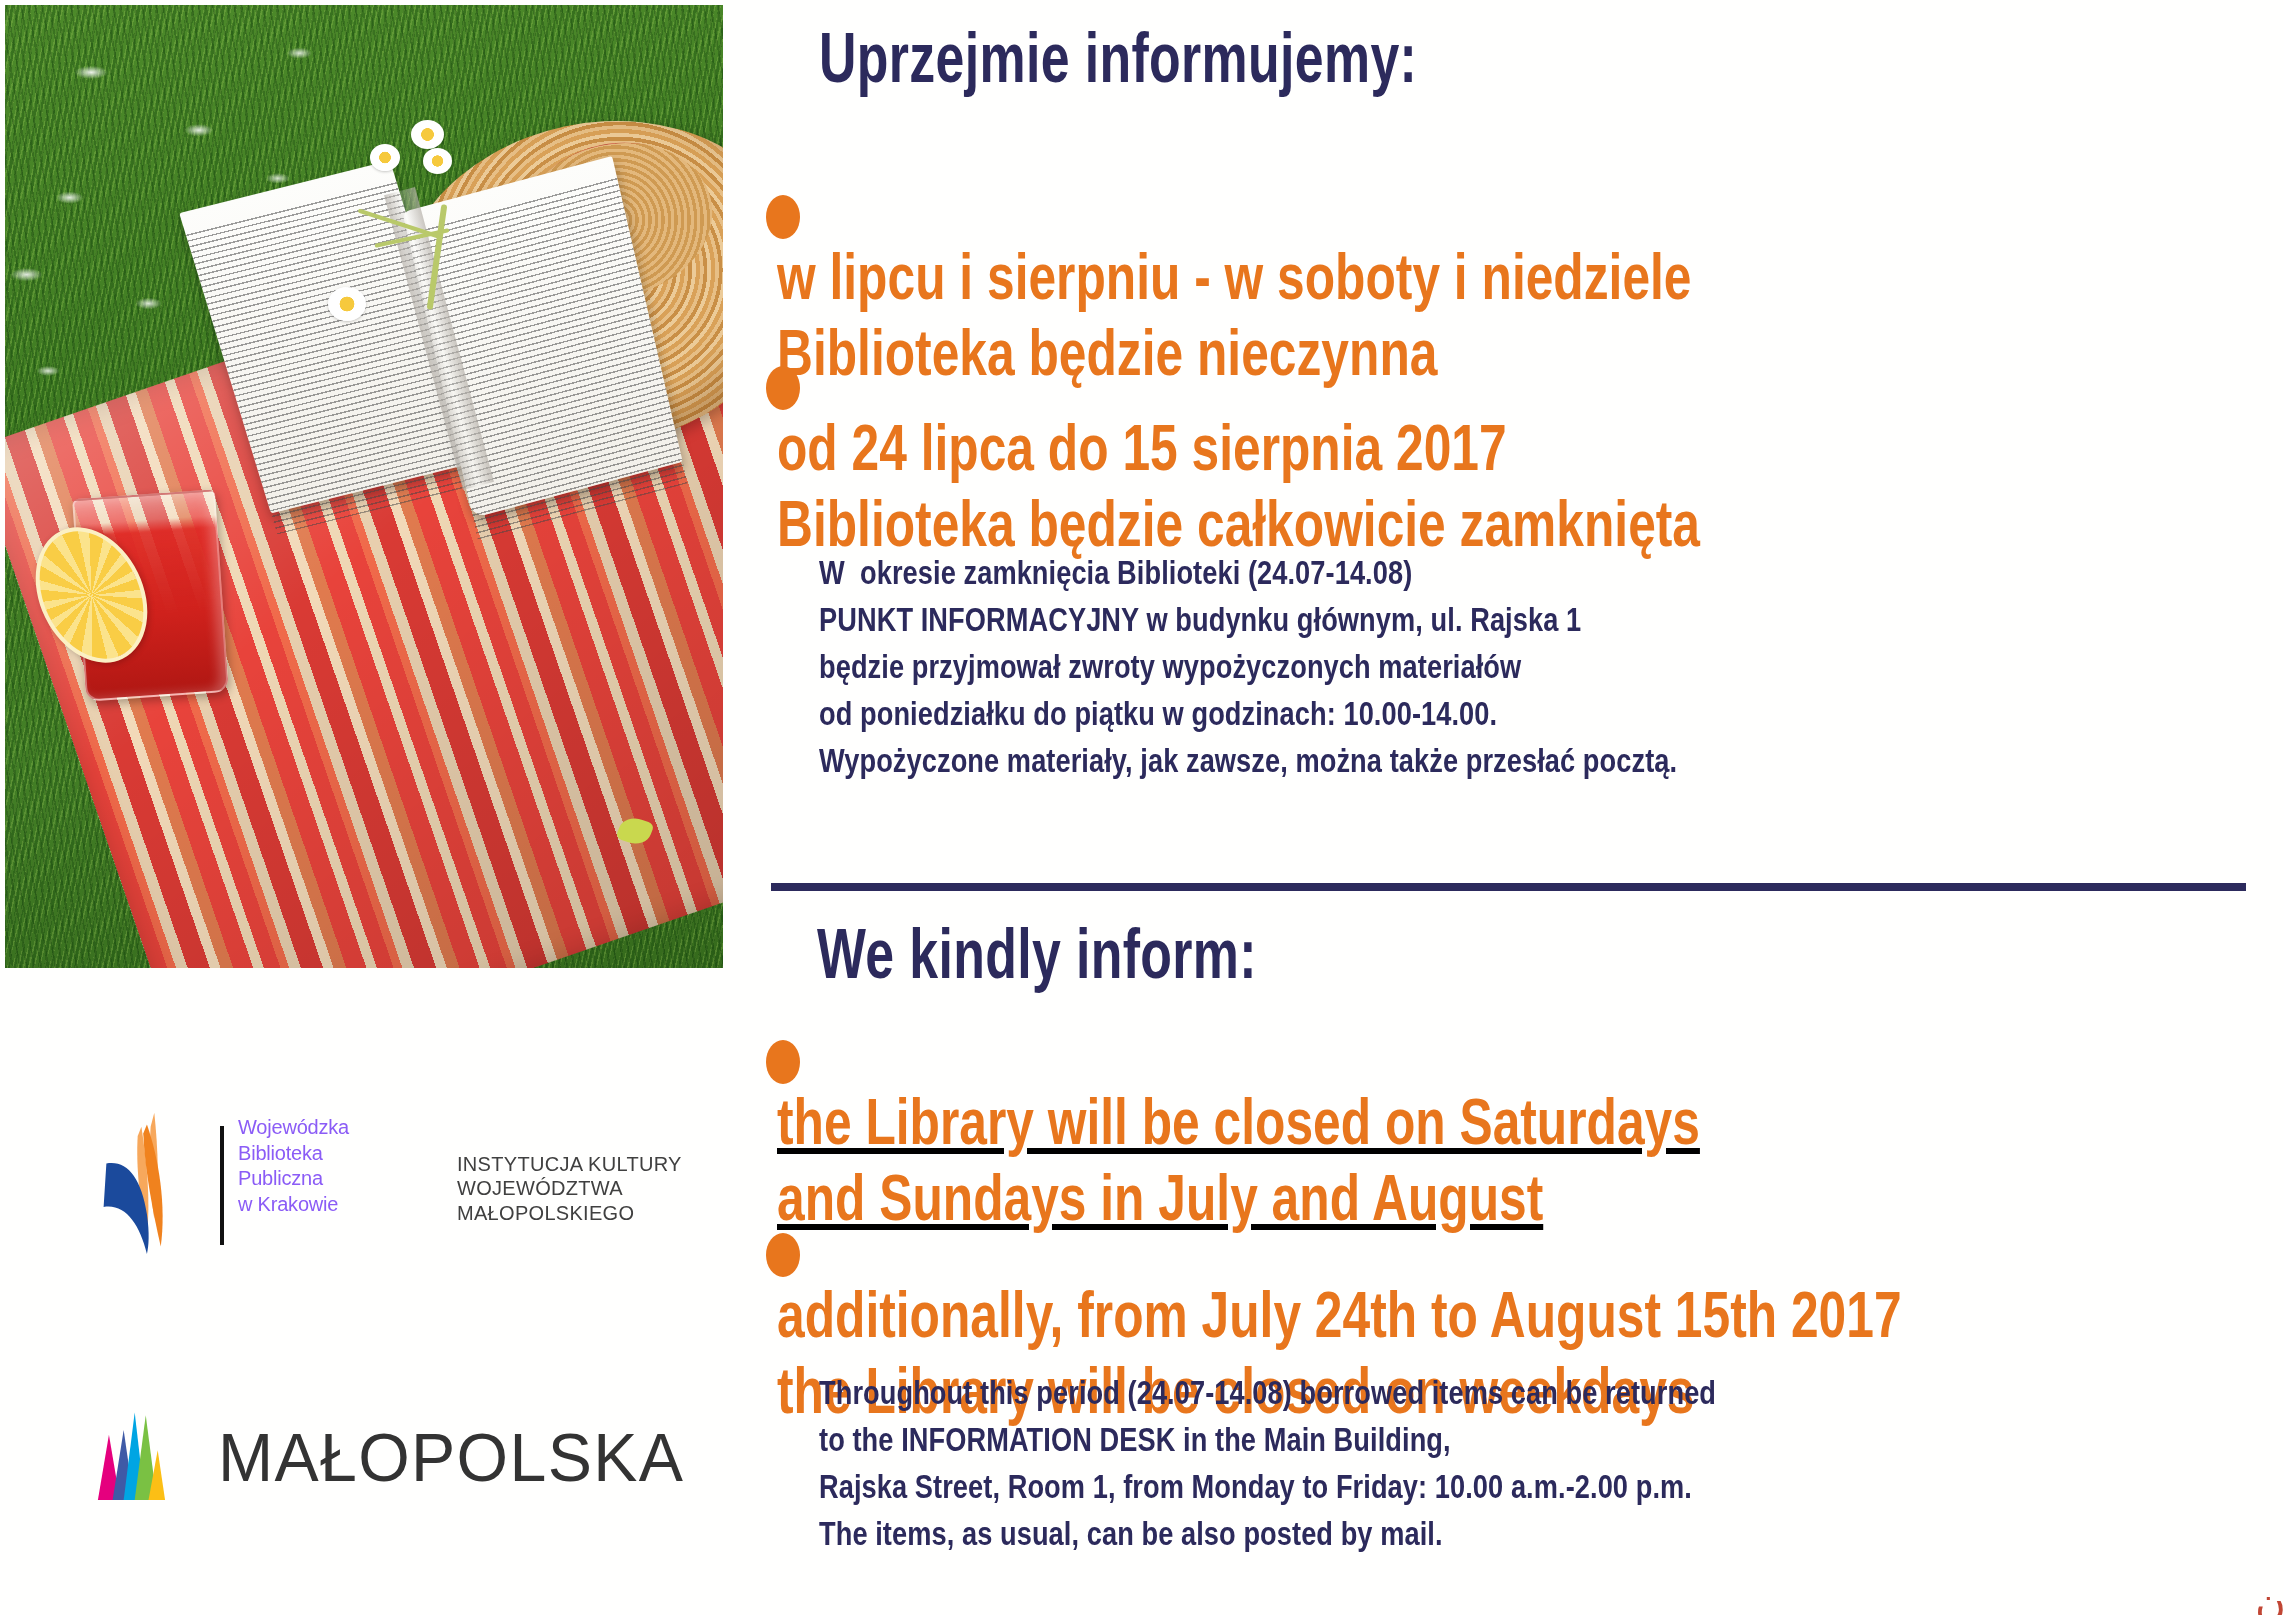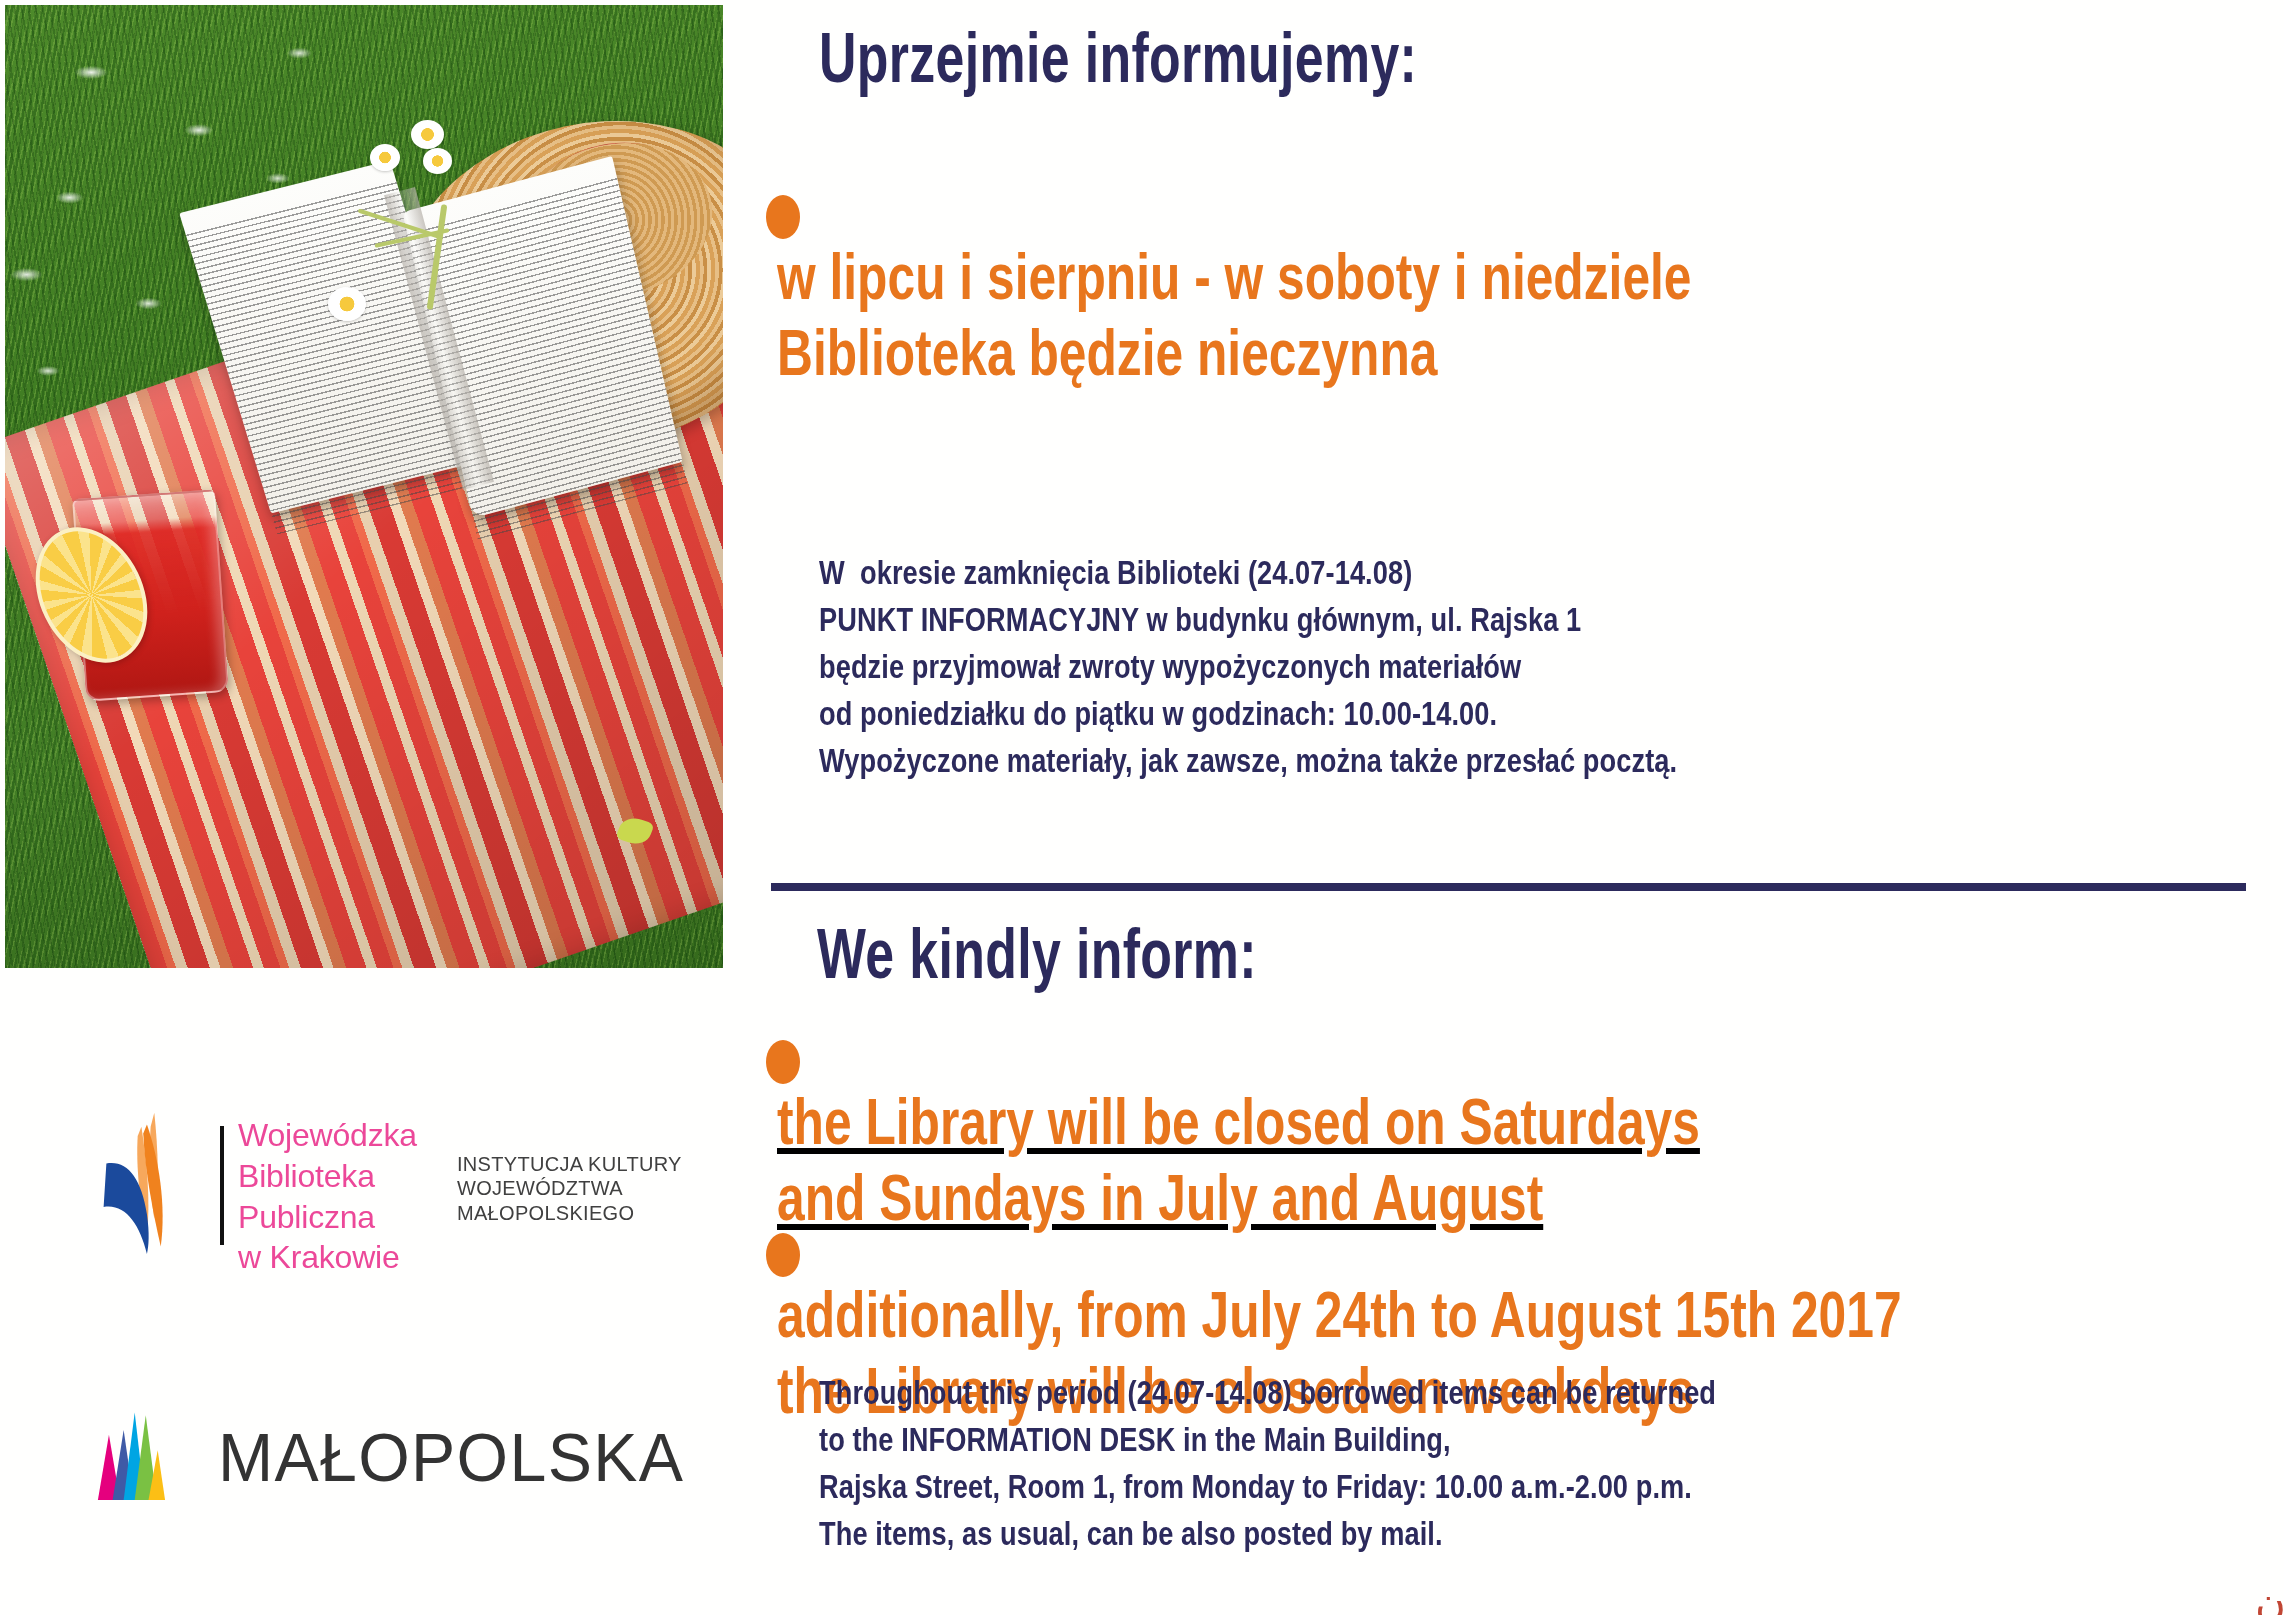--- a/index.html
+++ b/index.html
@@ -157,23 +157,23 @@
     width: 416px;
     height: 152px;
   }
   .wbp-mark { position: absolute; left: 0; top: 0; width: 106px; height: 148px; }
   .wbp-rule {
     position: absolute; left: 121px; top: 17.5px; width: 4.2px; height: 119px; background: #111;
   }
   .wbp-text {
     position: absolute; left: 139px; top: 7.4px;
     font-family: "Liberation Sans", sans-serif;
-    font-size: 32px;
+    font-size: 20px;
     line-height: 1.27;
-    color: #ec4899;
+    color: #8b5cf6;
     letter-spacing: -0.2px;
     white-space: nowrap;
   }
   #logo-inst {
     position: absolute;
     left: 457px;
     top: 1152px;
     font-family: "Liberation Sans", sans-serif;
     font-size: 20px;
     line-height: 1.22;
@@ -350,20 +350,25 @@
   <div id="content">
 
     <div class="heading" id="head-pl">Uprzejmie informujemy:</div>
 
     <div class="bullet-row" id="b-pl-1">
       <div class="dot"></div>
       <div class="bullet-text">w lipcu i sierpniu - w soboty i niedziele
 Biblioteka będzie nieczynna</div>
     </div>
 
+    <div class="bullet-row" id="b-pl-2">
+      <div class="dot"></div>
+      <div class="bullet-text">od 24 lipca do 15 sierpnia 2017
+Biblioteka będzie całkowicie zamknięta</div>
+    </div>
 
     <div class="body-text" id="body-pl">W  okresie zamknięcia Biblioteki (24.07-14.08)
 PUNKT INFORMACYJNY w budynku głównym, ul. Rajska 1
 będzie przyjmował zwroty wypożyczonych materiałów
 od poniedziałku do piątku w godzinach: 10.00-14.00.
 Wypożyczone materiały, jak zawsze, można także przesłać pocztą.</div>
 
     <div id="divider"></div>
 
     <div class="heading" id="head-en">We kindly inform:</div>

